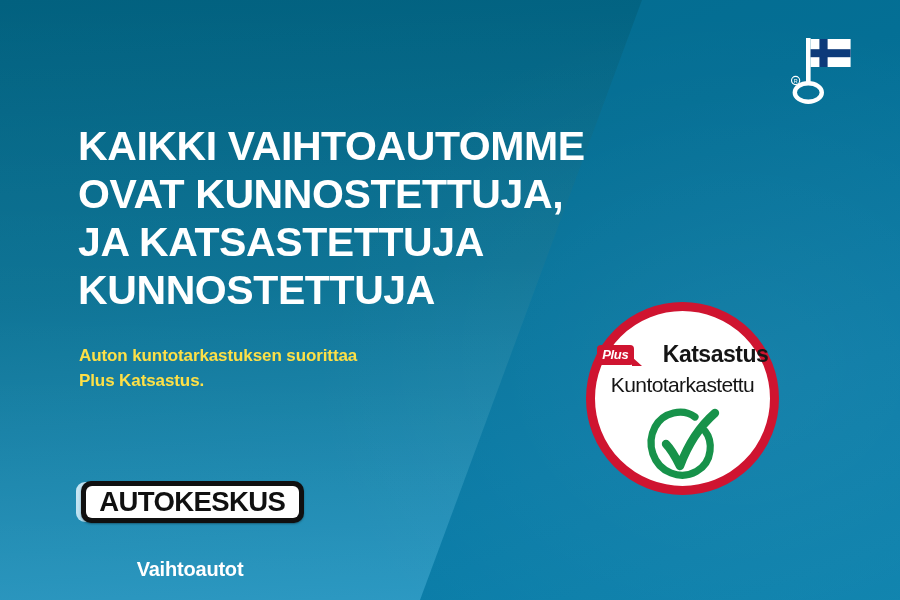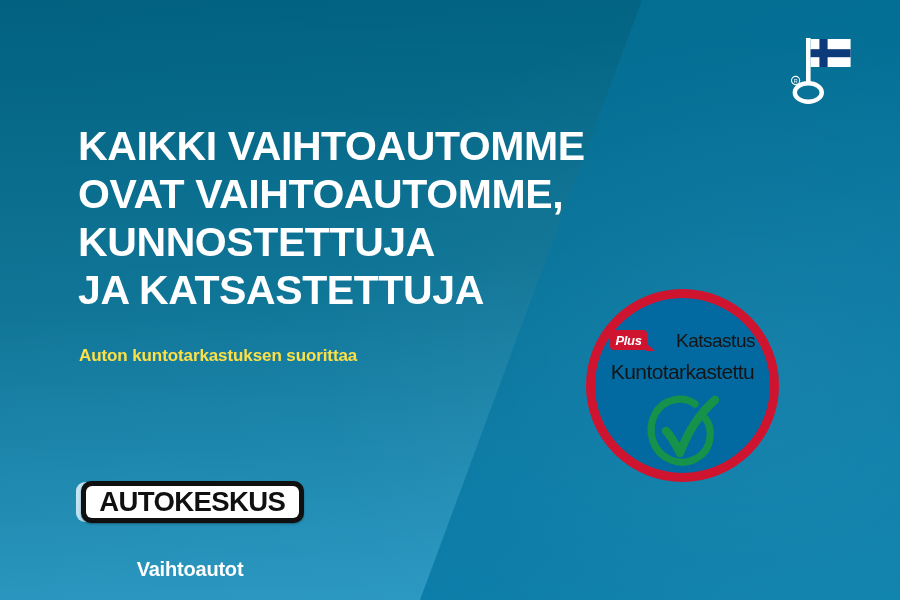--- a/index.html
+++ b/index.html
@@ -135,25 +135,25 @@
     font-size: 20px;
     font-weight: bold;
     letter-spacing: -0.2px;
     margin-top: 29px;
   }
 
   
   .badge {
     position: absolute;
     left: 586px;
-    top: 289px;
+    top: 302px;
     width: 193px;
     height: 193px;
     border-radius: 50%;
-    background: #0369a1;
+    background: #ffffff;
     border: 9px solid #cf1430;
     box-sizing: border-box;
   }
   .badge-row {
     position: absolute;
     top: 32px;
     left: 0;
     right: 0;
     display: flex;
     align-items: center;
@@ -185,22 +185,22 @@
     font-size: 13px;
     font-weight: bold;
     font-style: italic;
     letter-spacing: -0.3px;
     line-height: 1;
     position: relative;
     z-index: 2;
   }
   .katsastus-word {
     color: #151515;
-    font-size: 19px;
-    font-weight: normal;
+    font-size: 23px;
+    font-weight: bold;
     letter-spacing: -0.5px;
     line-height: 1;
     margin-left: 24px;
   }
   .badge-main {
     position: absolute;
     top: 62px;
     left: 0;
     right: 0;
     text-align: center;
@@ -241,27 +241,28 @@
 
       <rect x="24.6" y="23.2" width="40" height="8" fill="#0d3a7a"></rect>
 
       <circle cx="9.6" cy="54.5" r="4.1" fill="none" stroke="#ffffff" stroke-width="1.1"></circle>
       <text x="9.6" y="57.1" font-family="Liberation Sans, sans-serif" font-size="5.4" fill="#ffffff" text-anchor="middle">R</text>
     </svg>
   </div>
 
   <div class="headline">
     <span class="ln">KAIKKI VAIHTOAUTOMME</span>
-    <span class="ln">OVAT VAIHTOAUTOMME,</span>
+    <span class="ln">OVAT KUNNOSTETTUJA,</span>
+    <span class="ln">JA KATSASTETTUJA</span>
     <span class="ln">KUNNOSTETTUJA</span>
-    <span class="ln">JA KATSASTETTUJA</span>
   </div>
 
   <div class="subtitle">
     <span class="ln">Auton kuntotarkastuksen suorittaa</span>
+    <span class="ln">Plus Katsastus.</span>
   </div>
 
   <div class="ak-logo">
     <div class="ak-tab"></div>
     <div class="ak-plate">
       <div class="ak-inner">
         <span class="ak-word">AUTOKESKUS</span>
       </div>
     </div>
   </div>

